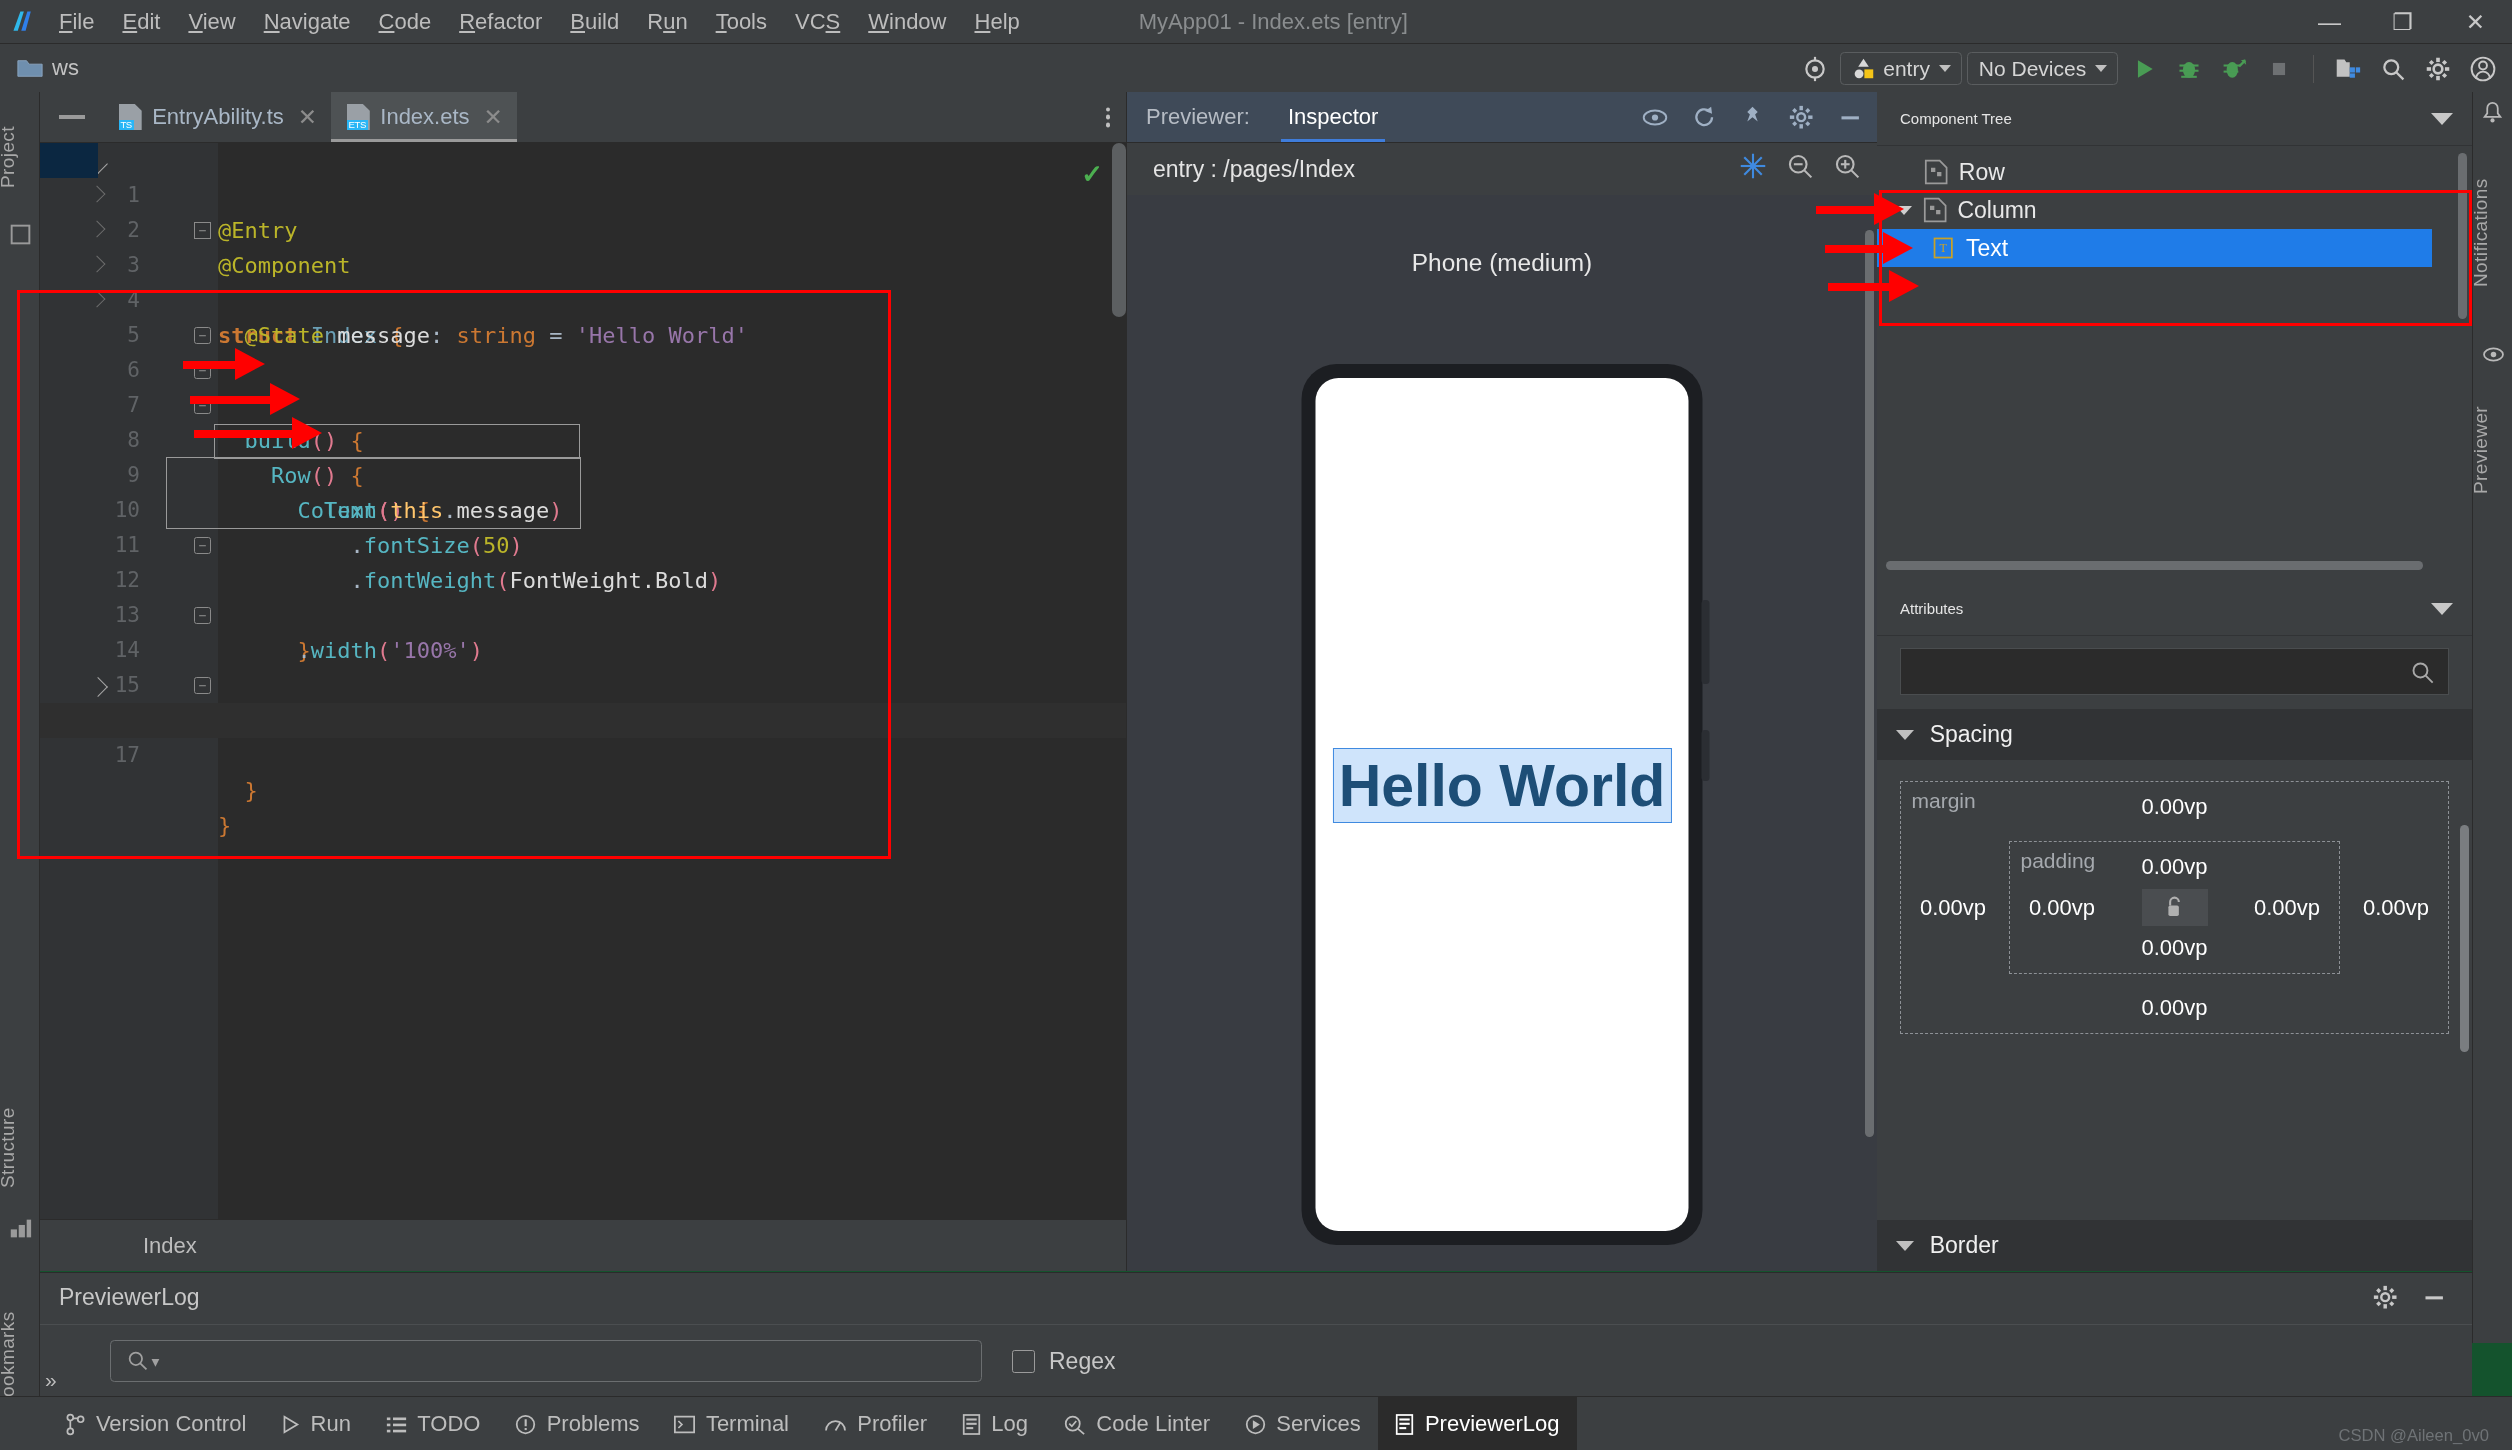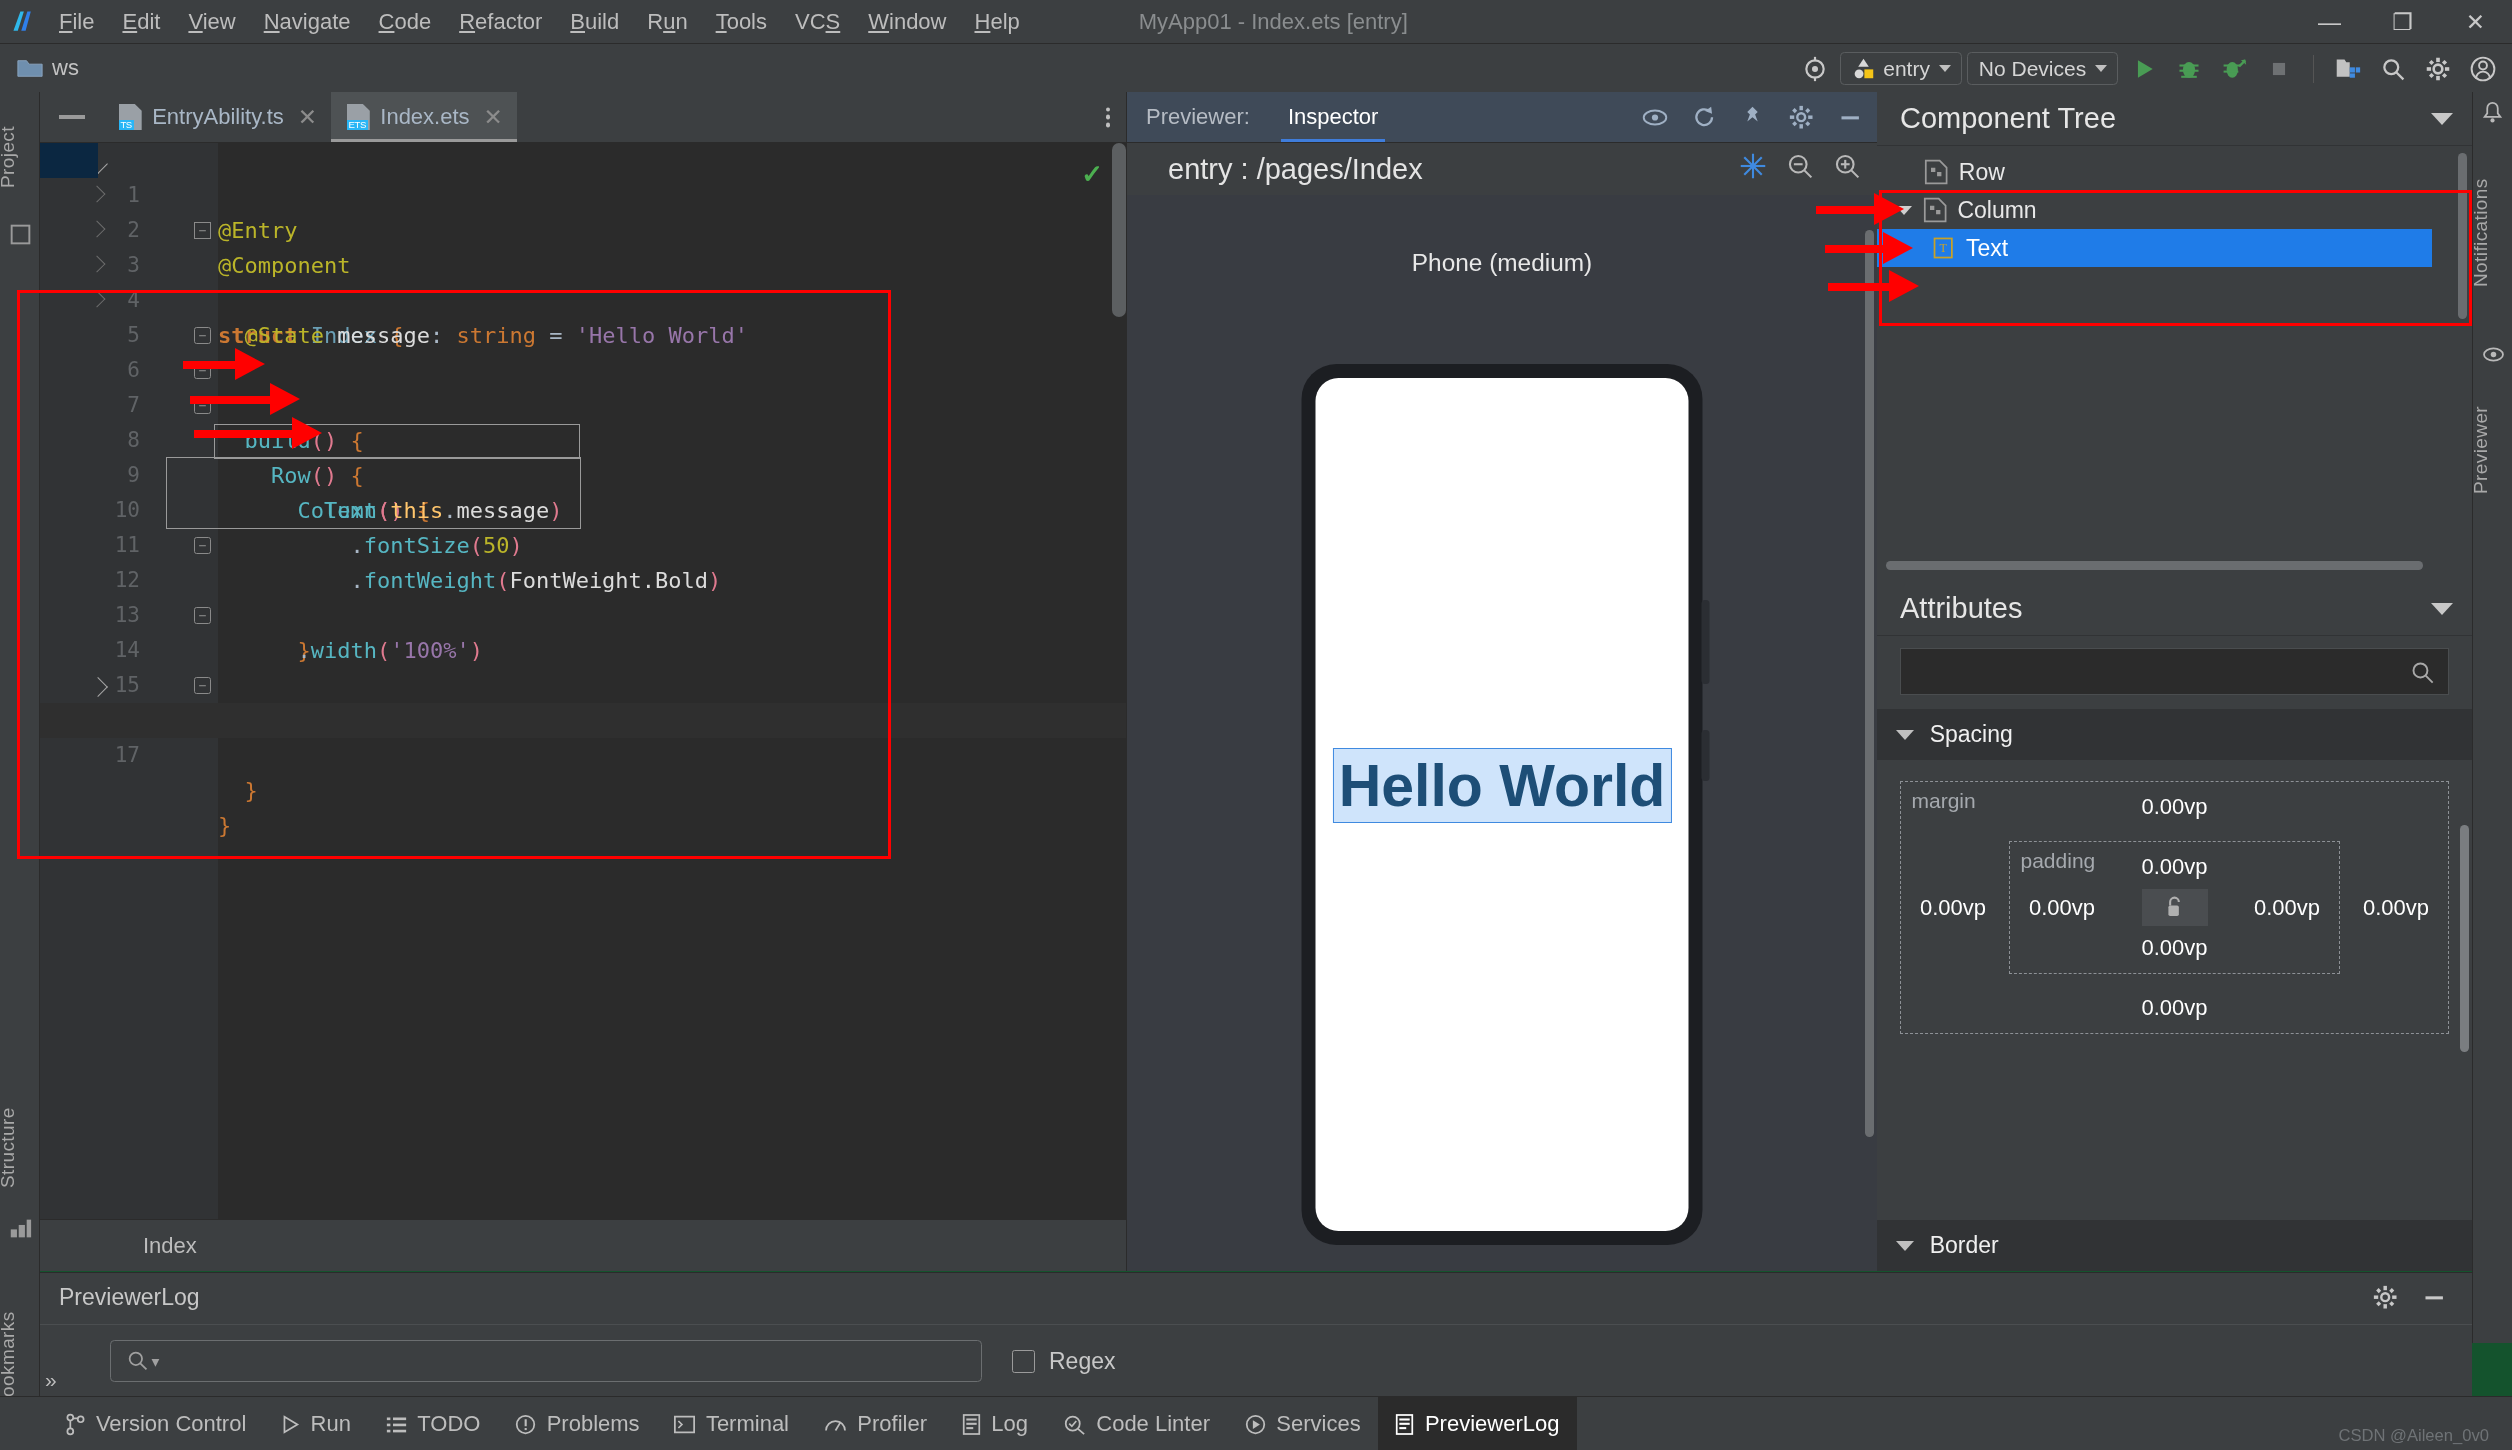--- a/index.html
+++ b/index.html
@@ -139,21 +139,21 @@
   .prev-tabs {
     height:51px; background:#3f4a58; display:flex; align-items:stretch;
     border-bottom:0.9px solid #2b2b2b; position:relative;
   }
   .ptab { display:flex; align-items:center; padding:0 19px; font-size:22px; color:#b6bcc4; position:relative; }
   .ptab.active { color:#ffffff; }
   .ptab.active::after { content:""; position:absolute; left:12.2px; right:12.2px; bottom:0; height:3.5px; background:#3f7ddb; }
   .prev-tools { position:absolute; right:7px; top:0; height:51px; display:flex; align-items:center; gap:8.7px; }
   .prev-sub {
     height:52px; background:#3c3f41; display:flex; align-items:center;
-    padding-left:41px; color:#e4e4e4; font-size:29px; position:relative;
+    padding-left:26px; color:#e4e4e4; font-size:23px; position:relative;
   }
   .prev-sub .tools { position:absolute; right:15.7px; display:flex; align-items:center; gap:19px; }
   .prev-body { position:relative; height:1076px; background:#393c42; }
   .dev-label { position:absolute; top:54px; width:100%; text-align:center; color:#e8e8e8; font-size:24.4px; }
   .phone {
     position:absolute; left:50%; transform:translateX(-50%); top:169px;
     width:401px; height:881px; background:#1c1e22; border-radius:35px;
   }
   .phone .screen { position:absolute; left:14px; top:14px; width:373px; height:853px; background:#ffffff; border-radius:23px; }
   .phone .btn1 { position:absolute; right:-7px; top:236px; width:7.9px; height:84px; background:#2b2e33; border-radius:3.5px; }
@@ -167,21 +167,21 @@
   .prev-hscroll { position:absolute; left:1186px; bottom:8.7px; width:611px; height:8.7px; background:#6a6d70; border-radius:4.4px; }
   .prev-vscroll { position:absolute; right:1.7px; top:113px; width:8.7px; height:960px; background:#6a6d70; border-radius:4.4px; }
 
   
   .insp-pane {
     position:absolute; left:1877px; top:92px; width:595px; height:1179px;
     background:#3c3f41;
   }
   .sect-head {
     height:54px; display:flex; align-items:center; padding:0 23px;
-    color:#e6e6e6; font-size:29px; position:relative; background:#3c3f41;
+    color:#e6e6e6; font-size:15px; position:relative; background:#3c3f41;
     border-bottom:0.9px solid #313335;
   }
   .sect-head .tri { position:absolute; right:19px; width:0;height:0;
     border-left:11.3px solid transparent;border-right:11.3px solid transparent;border-top:12.2px solid #c8c8c8; }
   .tree { background:#3c3f41; height:436px; position:relative; padding-top:7px; }
   .tnode { display:flex; align-items:center; height:38px; font-size:23px; color:#e8e8e8; padding-left:19px; gap:10.5px; position:relative; }
   .tnode.sel { background:#1f7ce8; color:#ffffff; margin-right:40px; }
   .tnode.lvl3 { padding-left:54px; }
   .tri-d { width:0;height:0;border-left:8.7px solid transparent;border-right:8.7px solid transparent;border-top:9.6px solid #cfcfcf; flex:none;}
   .tri-space { width:17.4px; flex:none; }

